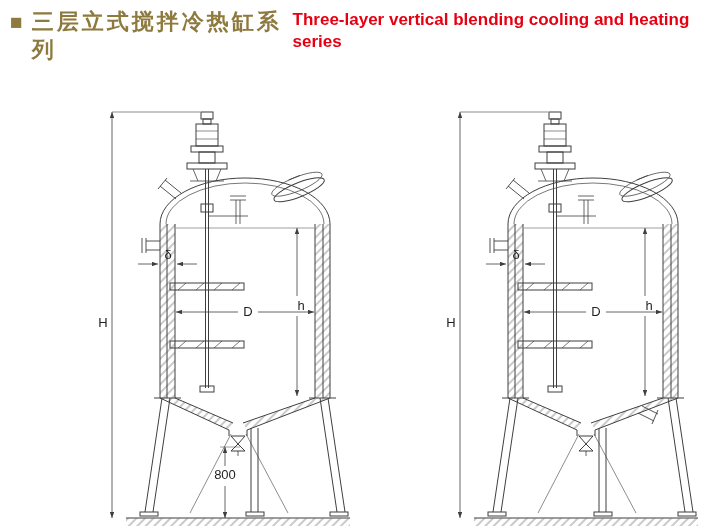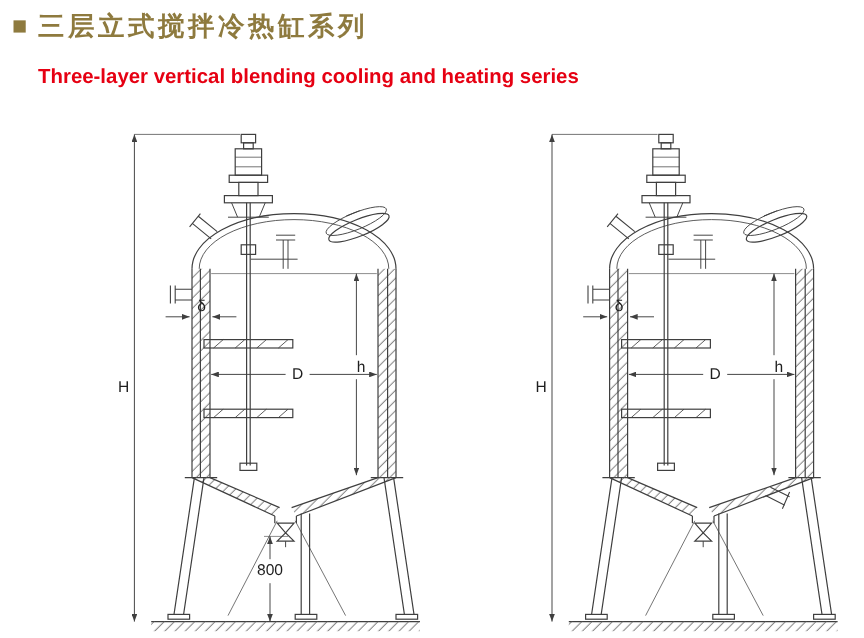--- a/index.html
+++ b/index.html
@@ -2,23 +2,23 @@
 <html><head>
 <meta charset="utf-8">
 <style>
   html,body{margin:0;padding:0;background:#fff;}
   .page{
     position:relative;width:720px;height:532px;background:#ffffff;
     overflow:hidden;font-family:"Liberation Sans",sans-serif;
   }
   .hdr{position:absolute;top:8px;left:10px;display:flex;gap:9px;align-items:flex-start;z-index:2;}
   .bullet{color:#8e7a3e;font-size:21px;line-height:28px;}
-  .titles{display:flex;flex-direction:column;}
+  .titles{display:flex;flex-direction:row;}
   .zh{color:#8e7a3e;font-size:22px;font-weight:bold;letter-spacing:3px;margin:0;line-height:28px;}
-  .en{color:#e60012;font-size:17px;font-weight:bold;margin:17px 0 0;line-height:22px;}
+  .en{color:#e60012;font-size:17px;font-weight:bold;margin:1px 0 0;line-height:22px;}
   .drawing{position:absolute;top:0;left:0;z-index:1;}
   svg text{
     font-family:"Liberation Sans",sans-serif;font-size:13px;
     fill:#1f1f1f;stroke:none;text-anchor:middle;
   }
 </style>
 </head>
 <body>
 
 <div class="page">

